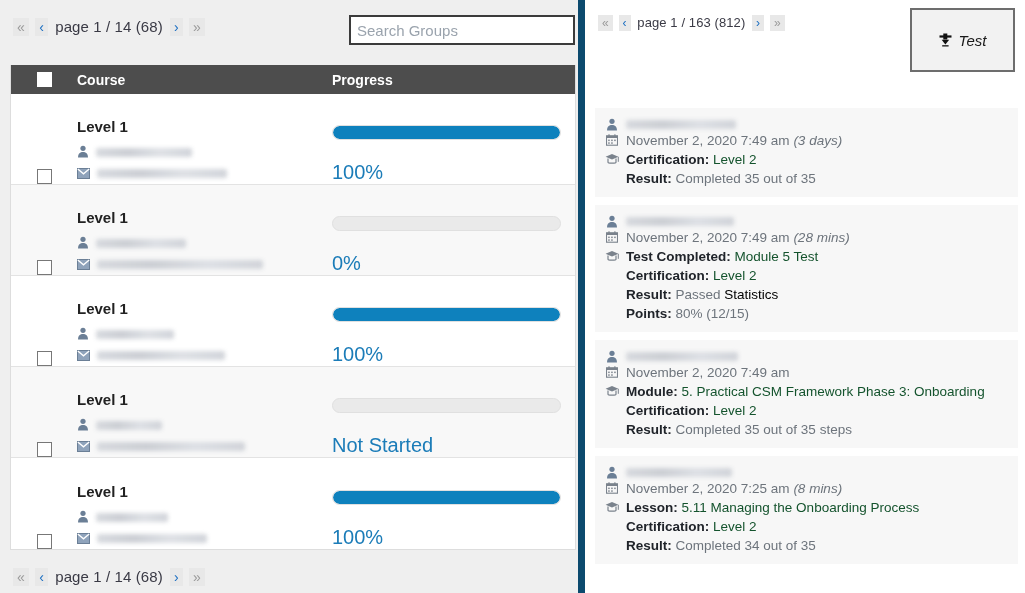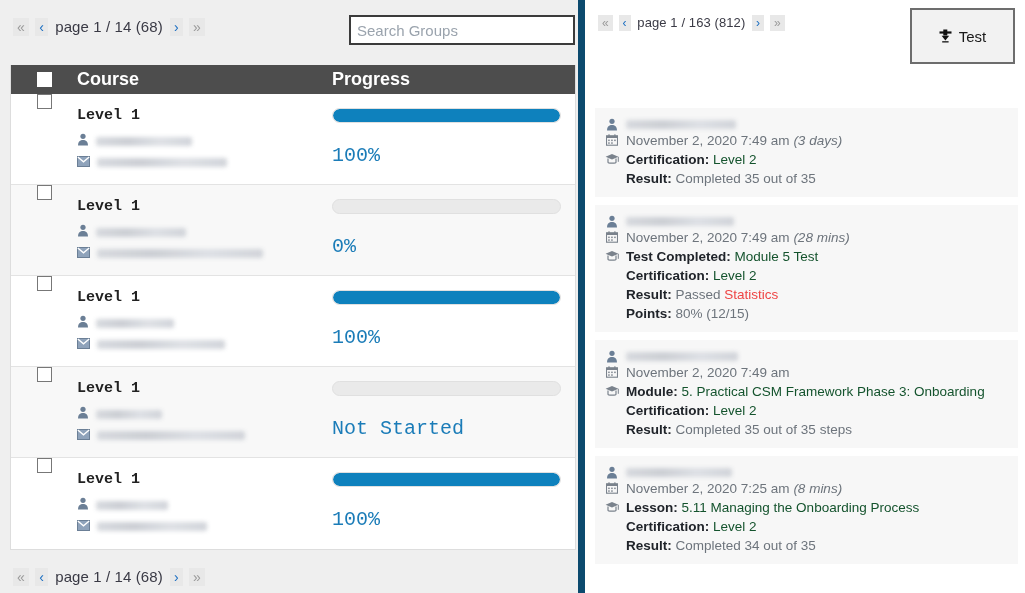--- a/index.html
+++ b/index.html
@@ -45,33 +45,33 @@
   #search-input::placeholder { color: #9aa3ad; }
 
   #table-wrap {
     position: absolute; left: 10px; top: 65px;
     width: 566px; background:#ffffff;
     border: 1px solid #dddddd; border-top:none;
   }
   #table-head {
     display: flex; align-items: center;
     background: #4d4d4d; color: #ffffff;
-    height: 29px; font-size: 18px; font-weight: bold;
+    height: 29px; font-size: 14px; font-weight: bold;
   }
   .th-check { width: 66px; display:flex; align-items:center; justify-content:center; }
   .th-check .box {
     width: 15px; height: 15px; background:#ffffff; border:1px solid #ffffff;
     display:inline-block; cursor:pointer;
   }
   .th-course { width: 255px; }
   .th-progress { flex: 1; }
 
   .row {
-    display: flex; align-items: flex-start;
-    border-bottom: 1px solid #e3e3e3; min-height: 91px; font-family: Liberation Mono, monospace;
+    display: flex; align-items: flex-end;
+    border-bottom: 1px solid #e3e3e3; min-height: 91px;
   }
   .row.odd  { background:#ffffff; }
   .row.even { background:#f8f8f8; }
   .row:last-child { border-bottom: none; }
 
   .cell-check { width: 66px; display:flex; align-items:center; justify-content:center; }
   .row-checkbox {
     width: 15px; height: 15px; border: 1px solid #777; background:#ffffff;
     display:inline-block; cursor: pointer;
   }
@@ -111,37 +111,37 @@
     position: absolute; right: 10px; top: 6px;
     display: flex; flex-direction: column; align-items: flex-end;
   }
   .export-btn {
     background: #f2f2f2; border: 2px solid #6d6d6d;
     font-size: 15px; color: #1a1a1a; cursor: pointer;
     display: flex; align-items: center; justify-content: center; gap: 7px;
     font-family: "Liberation Sans", sans-serif;
   }
   #btn-certification { width: 153px; height: 45px; }
-  #btn-test { width: 105px; height: 56px; margin-top: 2px; }
+  #btn-test { width: 105px; height: 64px; margin-top: 2px; font-style: italic; }
   .dl-ico { display:inline-flex; align-items:center; }
 
   #activity-list { position: absolute; left: 10px; top: 108px; width: 423px; }
   .activity-card {
     background: #f7f7f7; padding: 7px 10px 9px 10px; margin-bottom: 8px;
   }
   .act-line { display: flex; align-items: flex-start; gap: 7px; line-height: 19px; }
   .act-ico {
     width: 14px; min-width: 14px; display: inline-flex;
     justify-content: center; padding-top: 3px;
   }
   .act-text { font-size: 13.5px; color: #3d4248; }
   .act-text .lbl { font-weight: bold; color: #20242a; }
   .act-text .lnk { color: #14532d; }
   .act-text .muted { color: #6d747c; }
-  .act-text .softlnk { color: #ef4444; margin-top: 24px; }
+  .act-text .softlnk { color: #000000; margin-top: 24px; }
   .act-text .ital { font-style: italic; }
   .act-indent { padding-left: 21px; }
 </style>
 </head>
 <body>
 
 <div id="page">
 
   <div id="left-pane">
 

